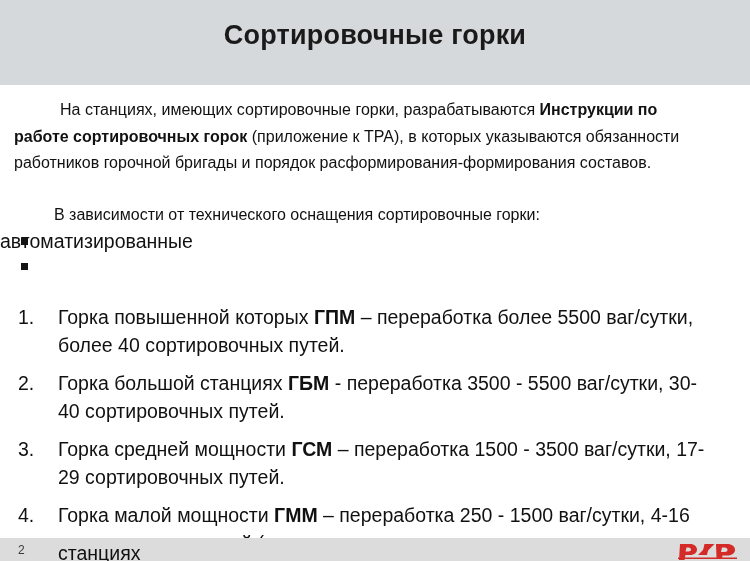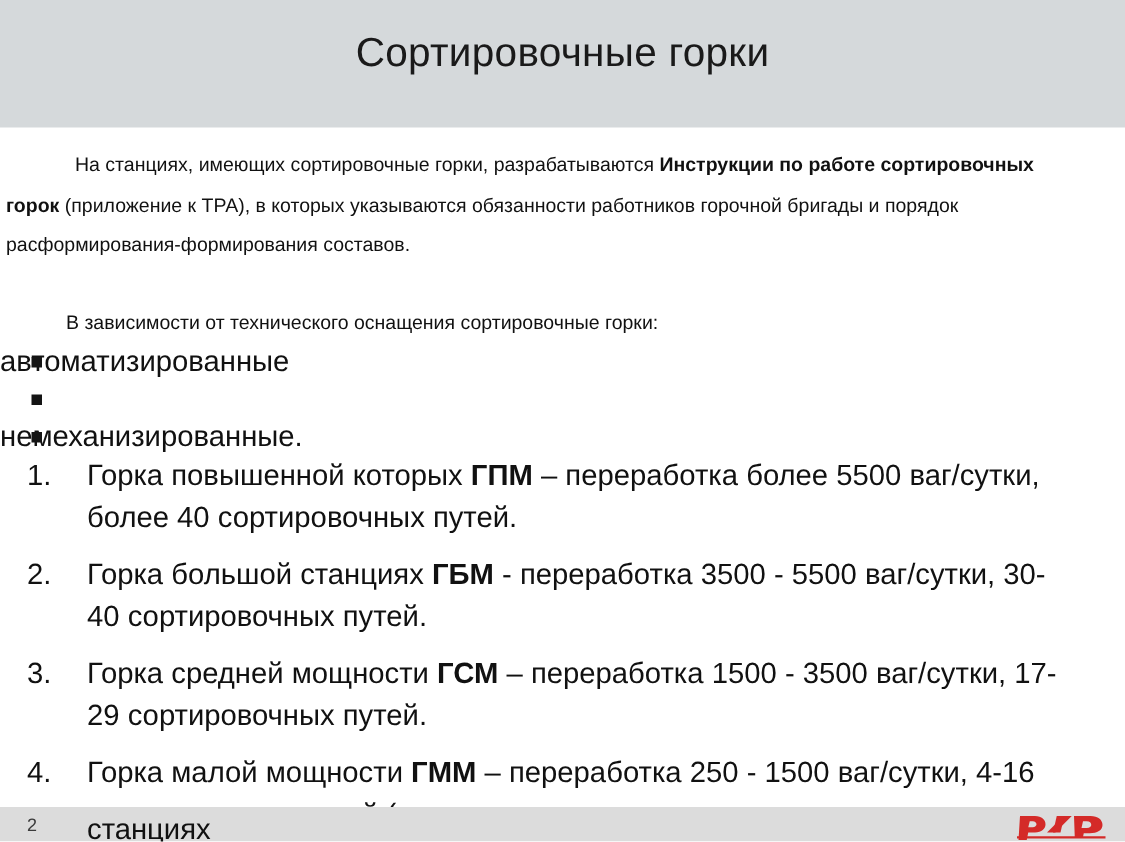--- a/index.html
+++ b/index.html
@@ -34,40 +34,40 @@
     height: 85px;
     background: #d5d9db;
   }
   .slide-title {
     position: absolute;
     left: 0;
     top: 18px;
     width: 750px;
     text-align: center;
     font-size: 27px;
-    font-weight: 400;
+    font-weight: 700;
     letter-spacing: 0.2px;
     color: #1a1a1a;
     line-height: 34px;
     white-space: nowrap;
   }
 
   
   .body-area {
     position: absolute;
     left: 0;
     top: 85px;
     width: 750px;
     height: 476px;
   }
 
   .para {
     margin: 0;
-    padding: 0 48px 0 4px;
-    font-size: 13px;
+    padding: 0 48px 0 14px;
+    font-size: 16px;
     line-height: 26.5px;
     text-indent: 46px;
     color: #111111;
   }
   .para b { font-weight: bold; }
 
   .para-intro {
     position: absolute;
     left: 0;
     top: 12px;
@@ -196,24 +196,20 @@
     <p class="para para-sub">В зависимости от технического оснащения сортировочные горки:</p>
 
     <ul class="bullet-list">
       <li class="bullet-item">
         <span class="bullet-marker"></span>
         <span>автоматизированные</span>
       </li>
       <li class="bullet-item">
         <span class="bullet-marker"></span>
       </li>
-      <li class="bullet-item">
-        <span class="bullet-marker"></span>
-        <span>немеханизированные.</span>
-      </li>
     </ul>
 
     <ol class="num-list">
       <li class="num-item">
         <span class="num-marker">1.</span>
         <span>Горка повышенной которых </span><b>ГПМ</b><span> – переработка более 5500 ваг/сутки, более 40 сортировочных путей.</span>
       </li>
       <li class="num-item">
         <span class="num-marker">2.</span>
         <span>Горка большой станциях </span><b>ГБМ</b><span> - переработка 3500 - 5500 ваг/сутки, 30-40 сортировочных путей.</span>

